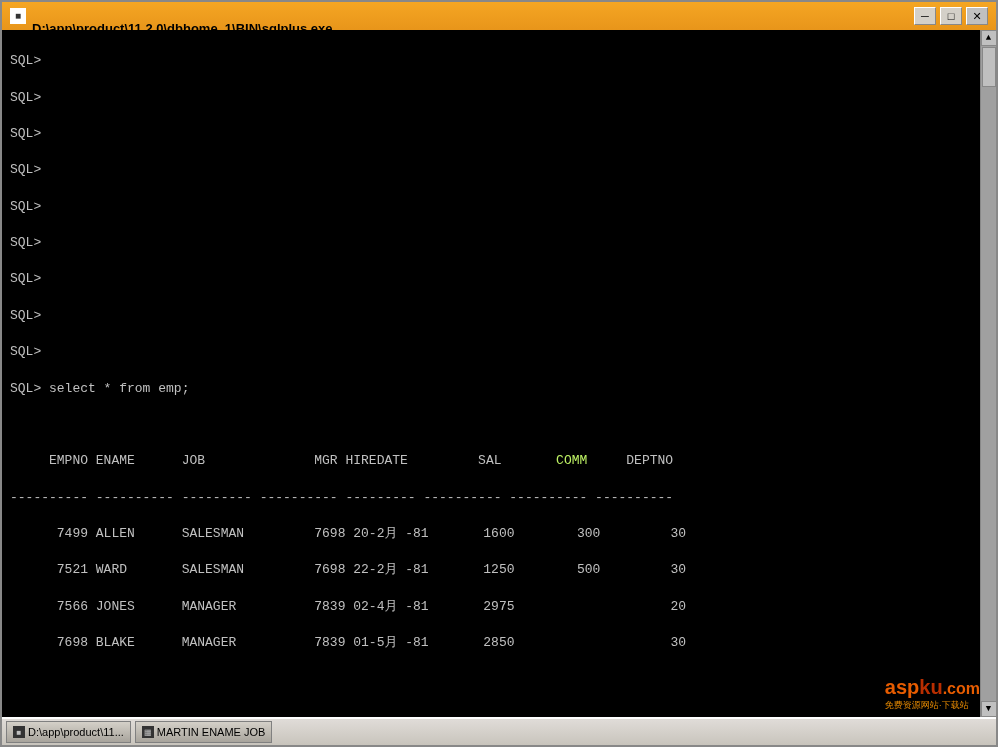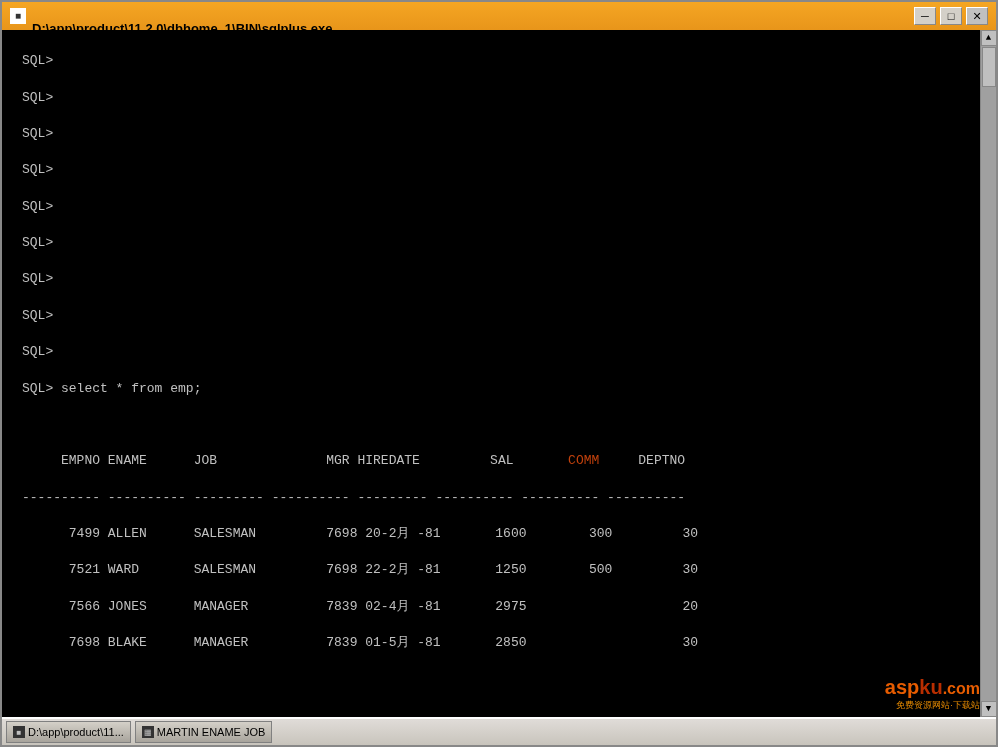--- a/index.html
+++ b/index.html
@@ -74,21 +74,21 @@
     .content-area {
       background: #000;
       flex: 1;
       display: flex;
       overflow: hidden;
     }
     .terminal {
       flex: 1;
       background: #000;
       color: #c0c0c0;
-      padding: 4px 20px;
+      padding: 4px 8px;
       overflow-y: auto;
       font-family: 'Courier New', Courier, monospace;
       font-size: 13px;
       line-height: 1.4;
       white-space: pre;
     }
     .scrollbar {
       width: 16px;
       background: #c0c0c0;
       border-left: 1px solid #888;
@@ -119,21 +119,20 @@
       border: 1px solid #888;
       margin: 1px;
     }
     .normal { color: #c0c0c0; }
     .aspku-watermark {
       position: absolute;
       bottom: 35px;
       right: 18px;
       display: flex;
       flex-direction: column;
-      align-items: flex-end;
       opacity: 0.9;
     }
     .bottom-taskbar {
       height: 28px;
       background: linear-gradient(to bottom, #e0dcd8, #c8c4bc);
       border-top: 2px solid #fff;
       display: flex;
       align-items: center;
       padding: 0 4px;
       flex-shrink: 0;
@@ -184,21 +183,21 @@
 <span class="line normal">SQL&gt;</span>
 <span class="line normal">SQL&gt;</span>
 <span class="line normal">SQL&gt;</span>
 <span class="line normal">SQL&gt;</span>
 <span class="line normal">SQL&gt;</span>
 <span class="line normal">SQL&gt;</span>
 <span class="line normal">SQL&gt;</span>
 <span class="line normal">SQL&gt;</span>
 <span class="line normal">SQL&gt; select * from emp;</span>
 <span class="line">&nbsp;</span>
-<span class="line normal">     EMPNO ENAME      JOB              MGR HIREDATE         SAL       <span style="color:#c2410c">COMM</span>     DEPTNO</span>
+<span class="line normal">     EMPNO ENAME      JOB              MGR HIREDATE         SAL       <span style="color:#bef264">COMM</span>     DEPTNO</span>
 <span class="line normal">---------- ---------- --------- ---------- --------- ---------- ---------- ----------</span>
 <span class="line normal">      7499 ALLEN      SALESMAN         7698 20-2月 -81       1600        300         30</span>
 <span class="line normal">      7521 WARD       SALESMAN         7698 22-2月 -81       1250        500         30</span>
 <span class="line normal">      7566 JONES      MANAGER          7839 02-4月 -81       2975                    20</span>
 <span class="line normal">      7698 BLAKE      MANAGER          7839 01-5月 -81       2850                    30</span>
 
 
 
 
 

